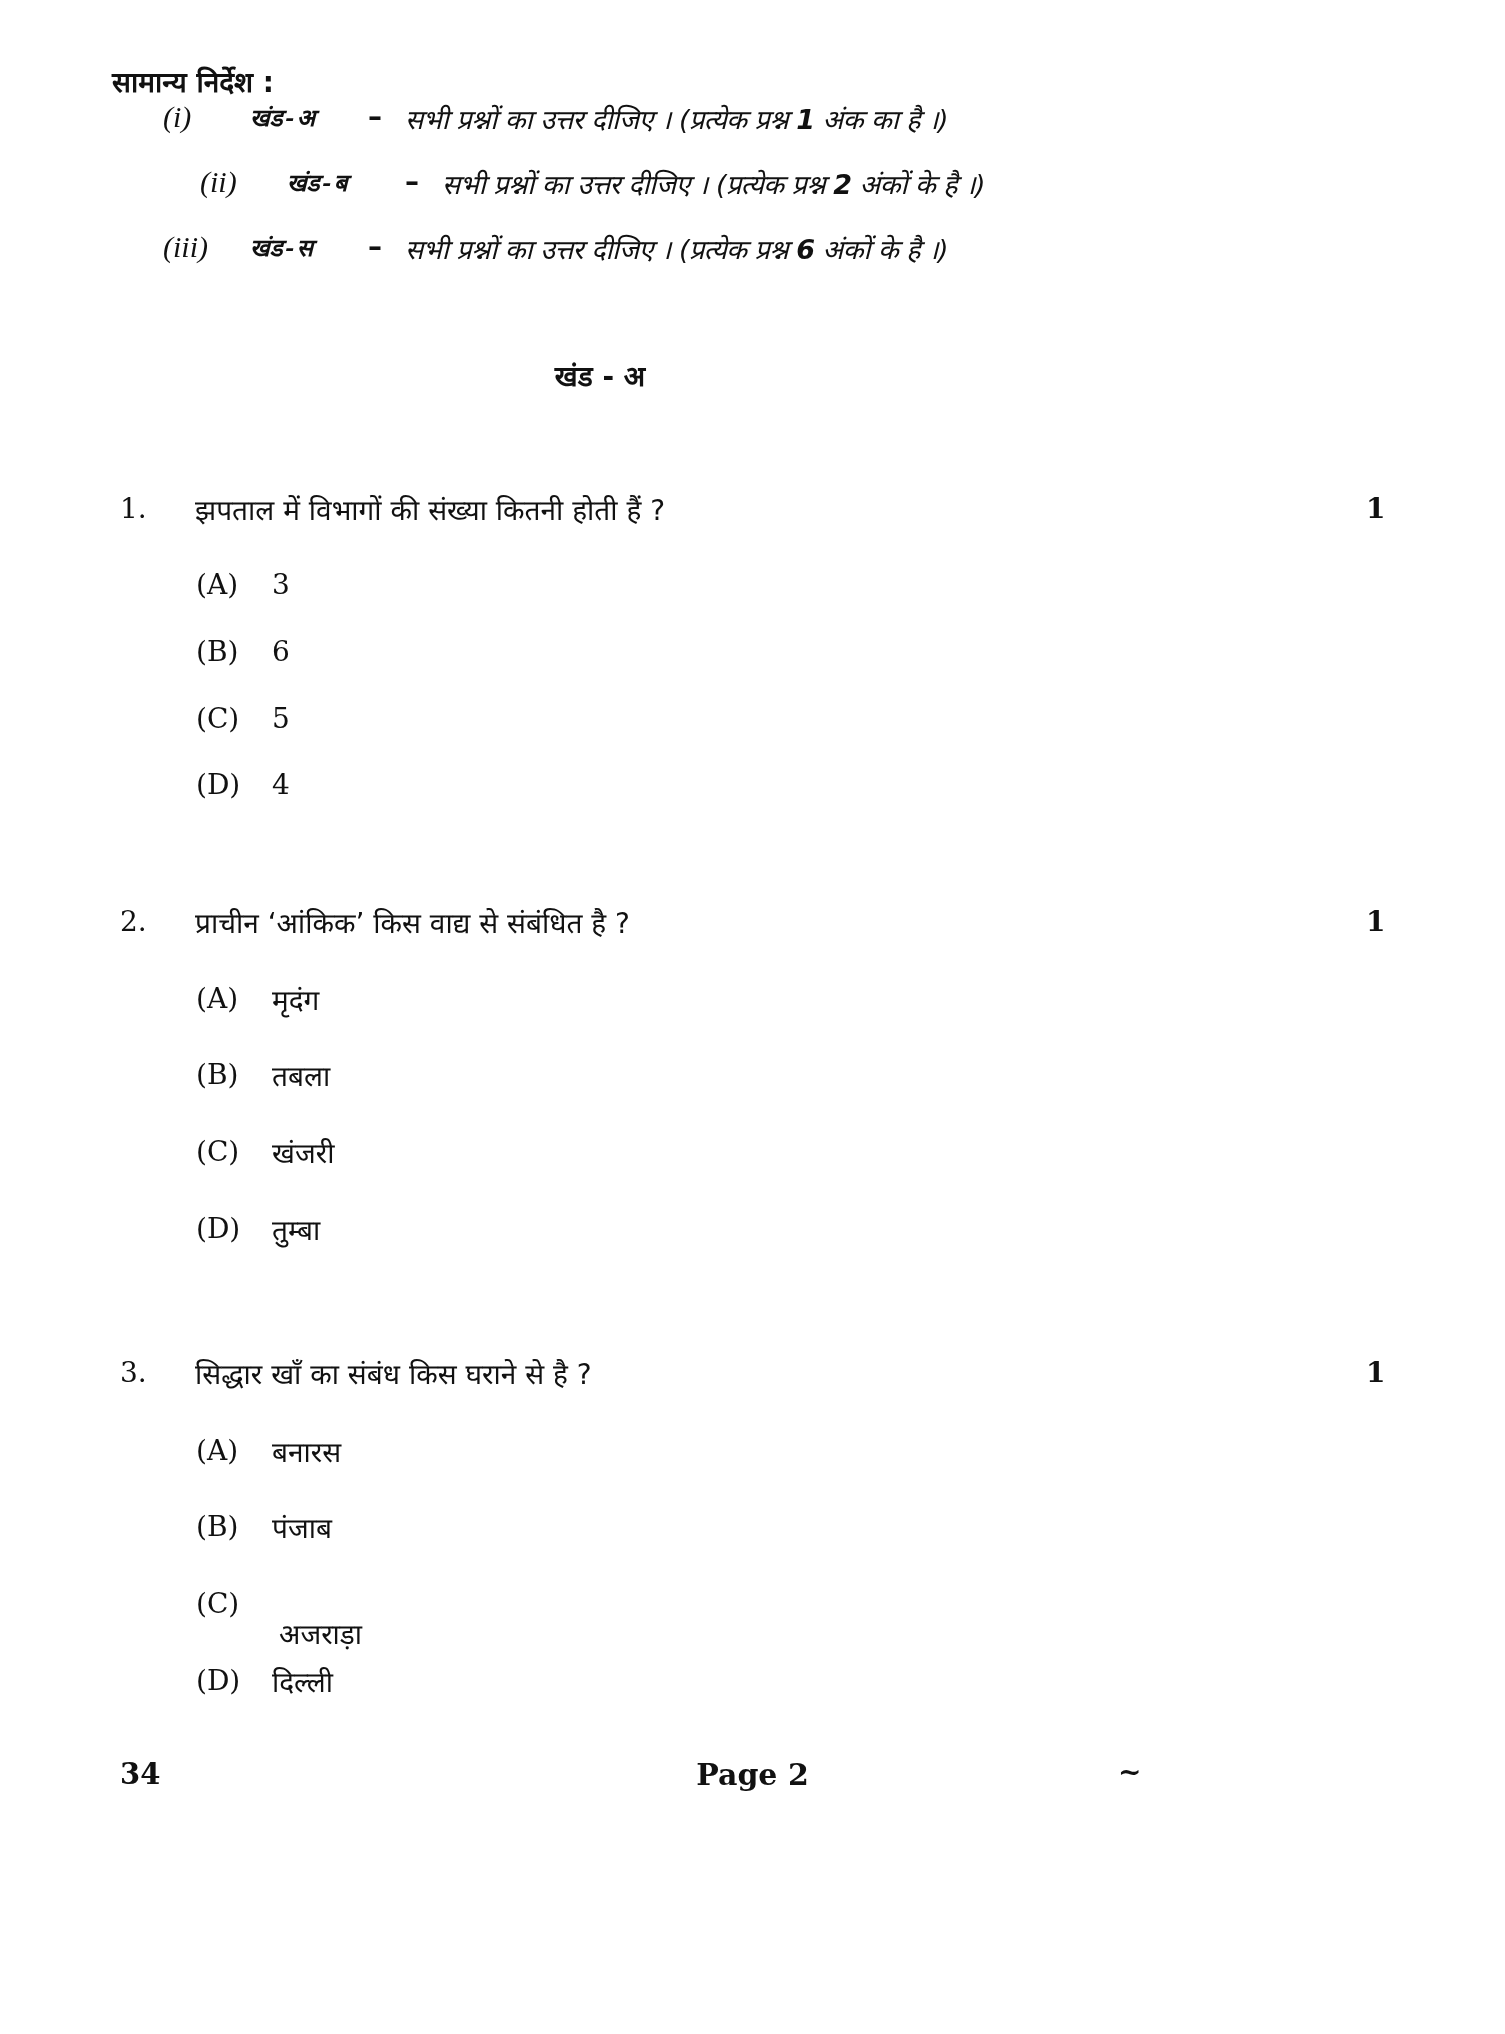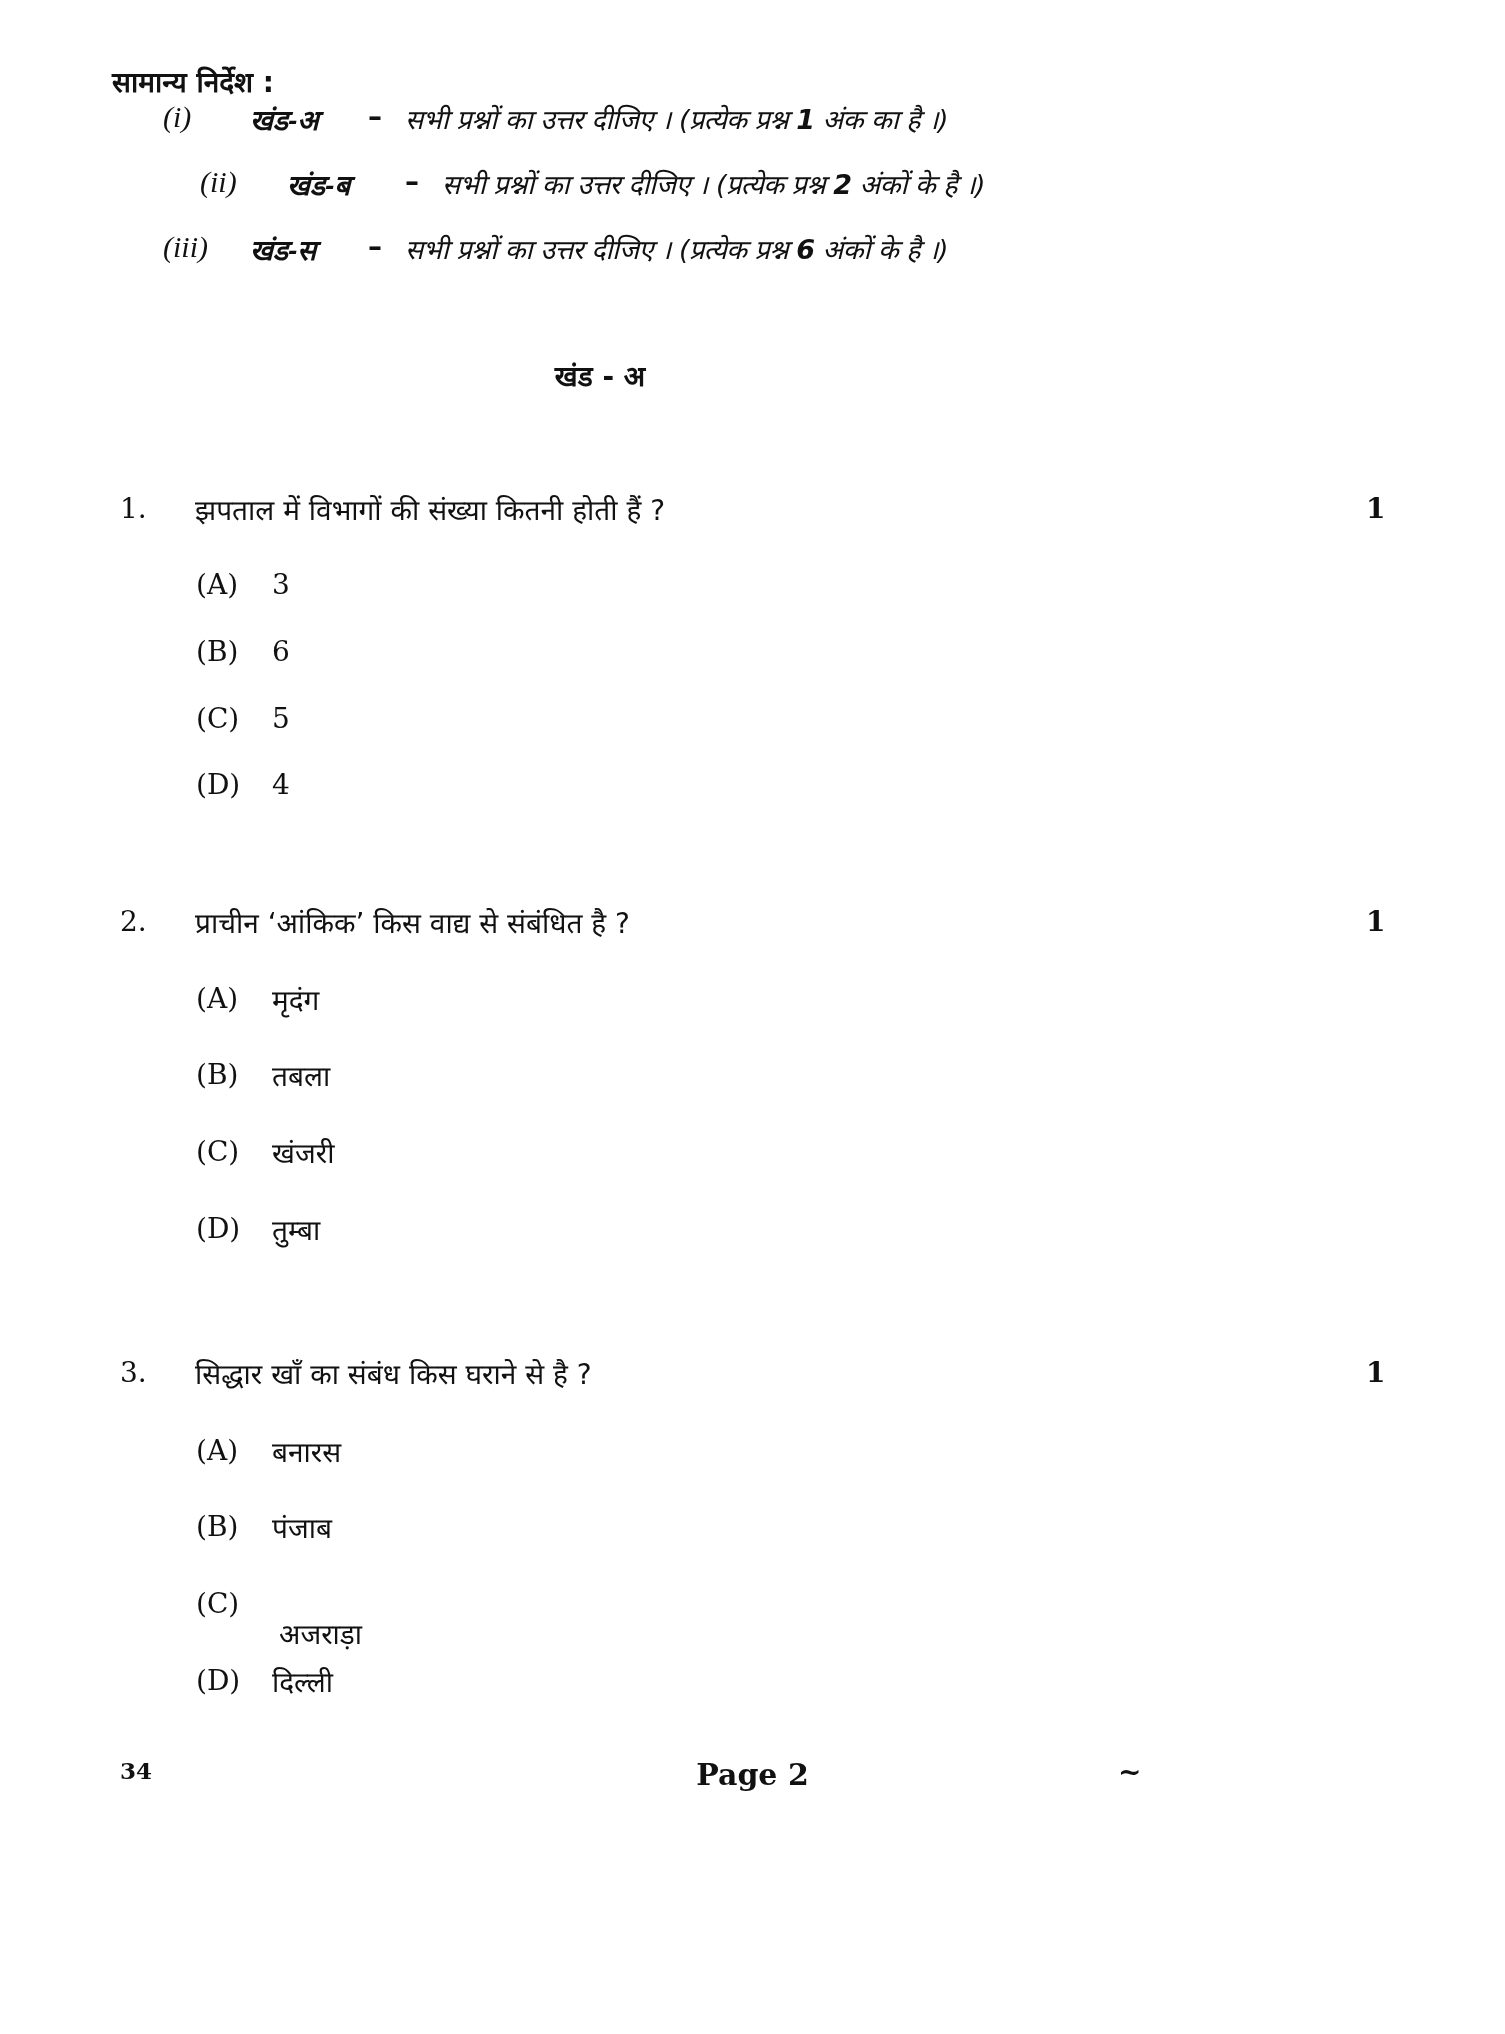--- a/index.html
+++ b/index.html
@@ -27,24 +27,24 @@
     }
     .inst-row { position: absolute; left: 0; width: 1505px; height: 46px; }
     .inst-num {
       position: absolute; left: 163px; top: 0;
       font-family: "Liberation Serif", serif;
       font-style: italic;
       font-size: 30px;
     }
     .inst-sec {
       position: absolute; left: 250px; top: 0;
-      font-family: Liberation Sans, sans-serif;
+      font-family: Liberation Mono, monospace;
       font-style: italic;
       font-weight: bold;
-      font-size: 28px;
+      font-size: 24px;
     }
     .inst-dash {
       position: absolute; left: 368px; top: 0;
       font-family: "DejaVu Sans", sans-serif;
       font-weight: bold;
       font-size: 28px;
     }
     .inst-text {
       position: absolute; left: 405px; top: 0;
       font-family: "DejaVu Sans", sans-serif;
@@ -90,21 +90,21 @@
       font-family: "DejaVu Sans", sans-serif;
       font-size: 28px;
     }
     .opt-value.num { font-family: "DejaVu Serif", serif; }
 
     
     .footer-code {
       left: 120px; top: 1757px;
       font-family: "DejaVu Serif", serif;
       font-weight: bold;
-      font-size: 23px;
+      font-size: 29px;
     }
     .footer-page {
       left: 0; width: 1505px; top: 1757px;
       text-align: center;
       font-family: "DejaVu Serif", serif;
       font-weight: bold;
       font-size: 30px;
     }
     .footer-mark {
       left: 1118px; top: 1755px;

